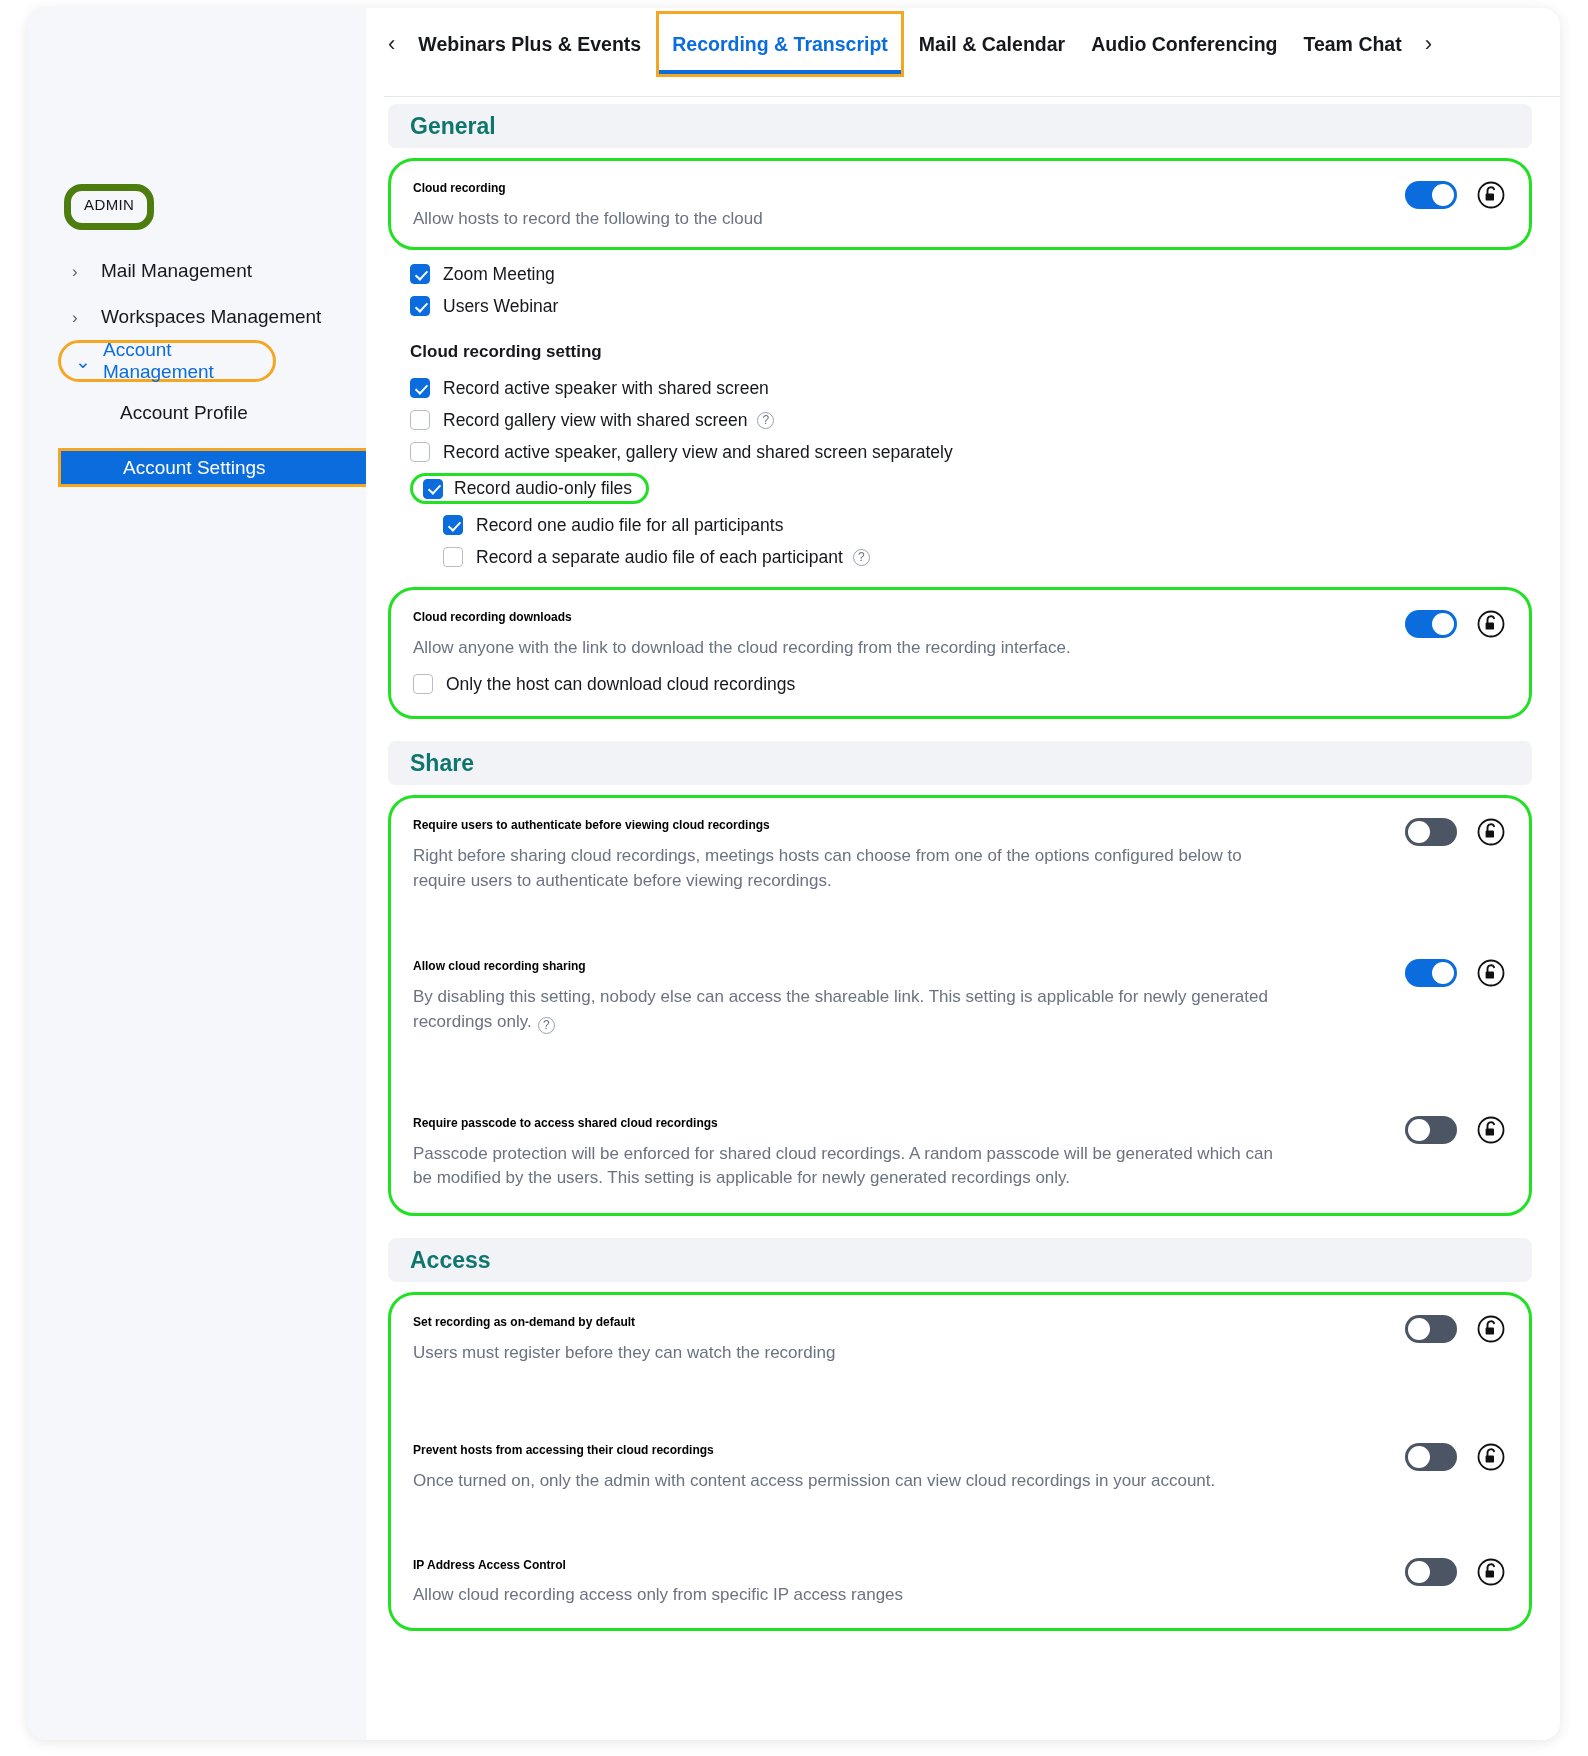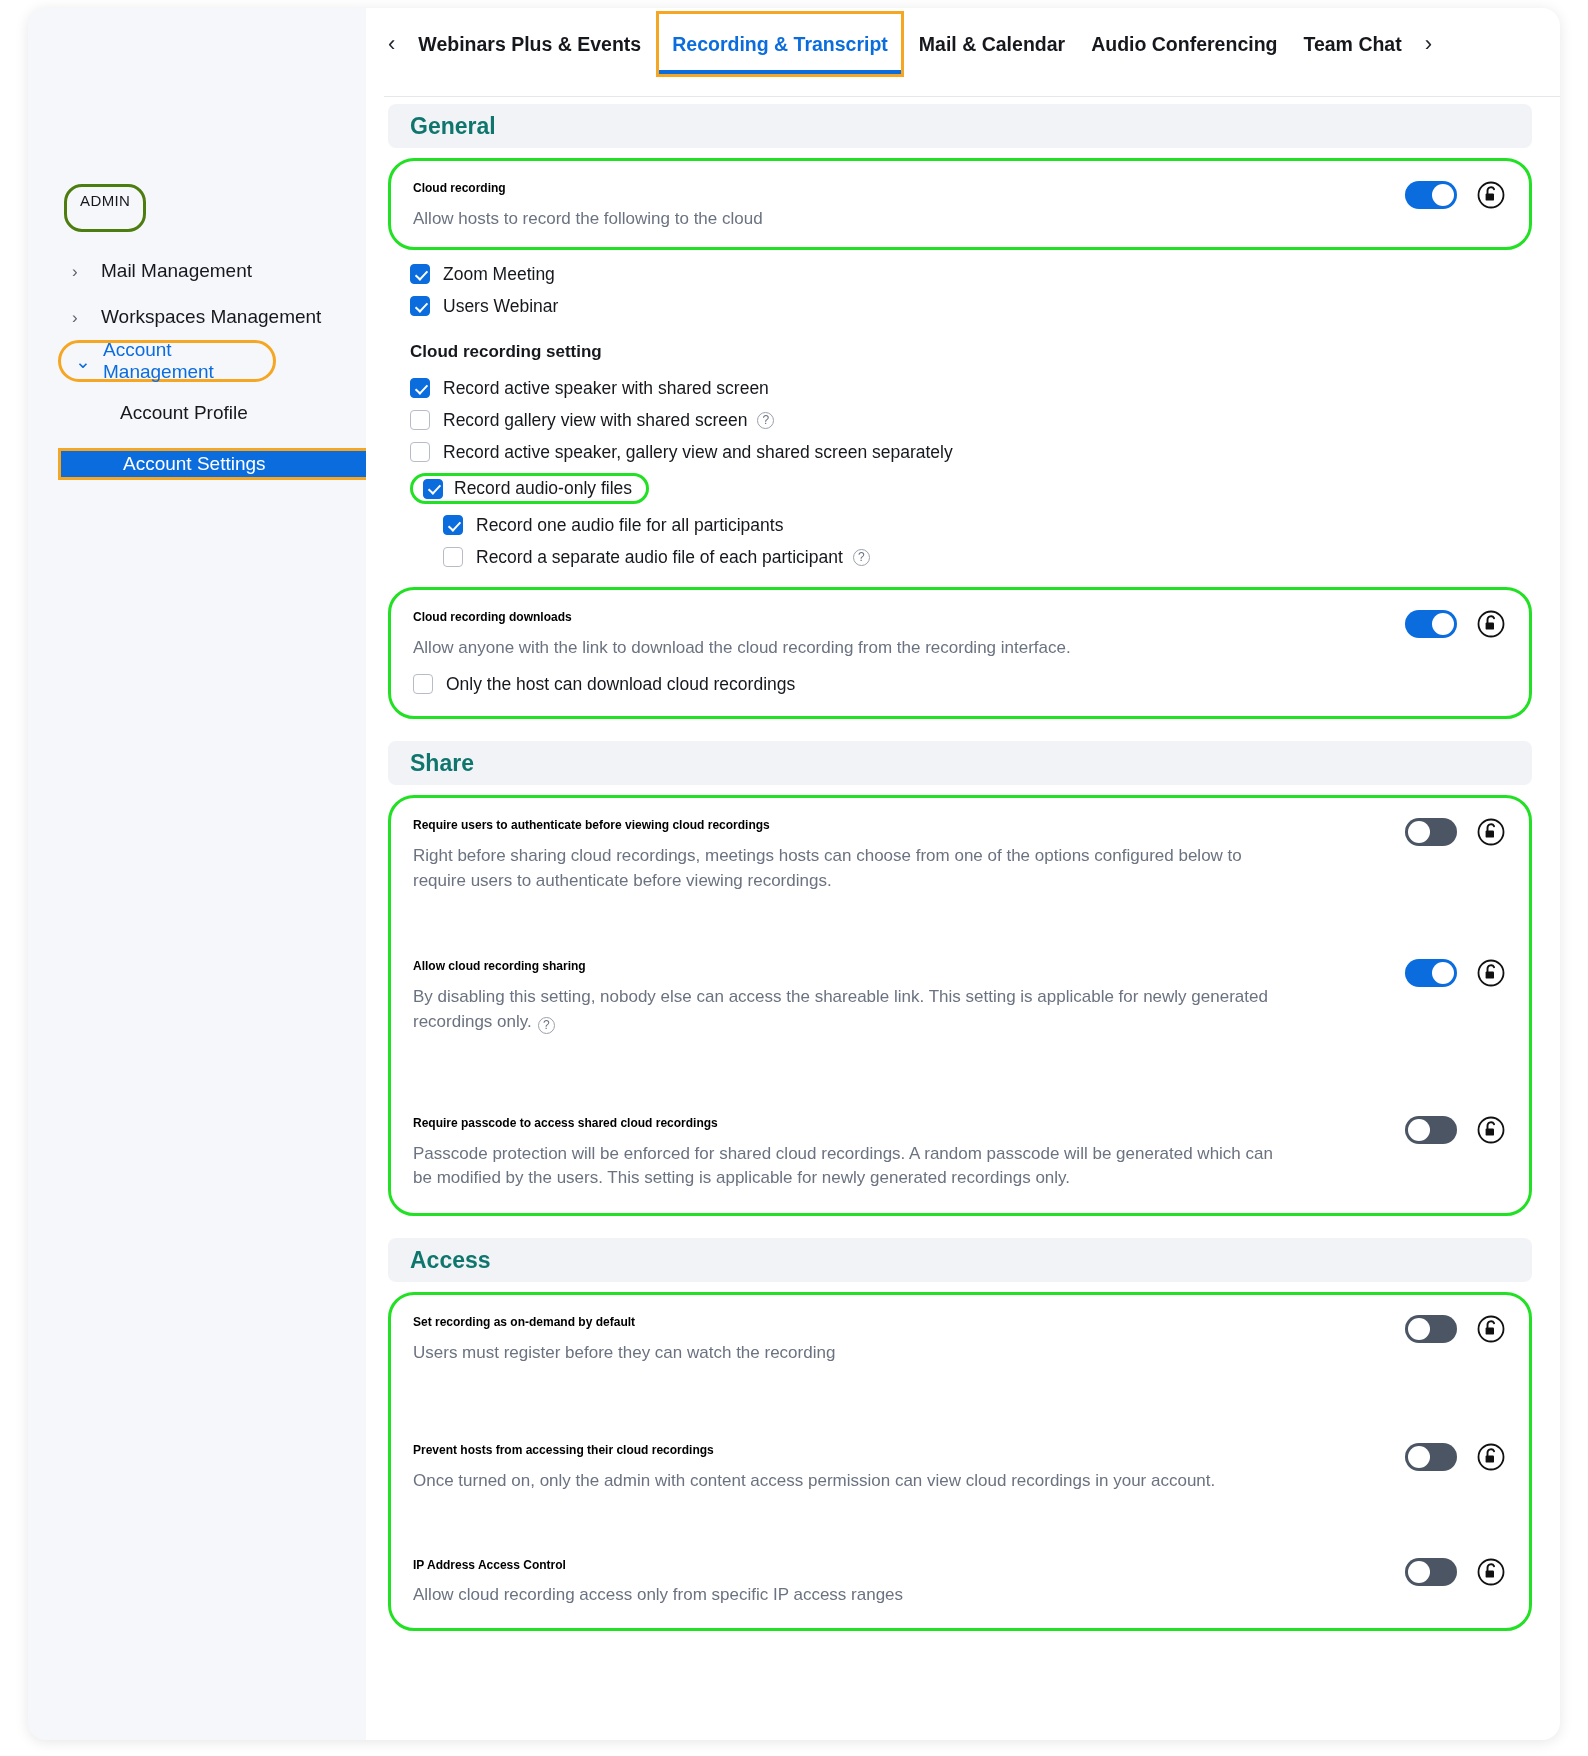--- a/index.html
+++ b/index.html
@@ -41,22 +41,22 @@
     padding-left: 36px;
     height: 34px;
     margin-bottom: 30px;
   }
   .admin-badge {
     font-size: 15px;
     letter-spacing: 0.4px;
     color: #16181d;
     font-weight: 400;
     display: inline-block;
-    padding: 6px 13px 21px 13px;
-    border: 3px solid #4d7c0f;
+    padding: 6px 13px 11px 13px;
+    border: 7px solid #4d7c0f;
     border-radius: 18px;
     line-height: 1;
   }
 
   .nav-row {
     display: flex;
     align-items: center;
     height: 46px;
     padding-left: 44px;
     font-size: 19px;
@@ -88,21 +88,21 @@
     align-items: center;
     color: #0b6cde;
     font-size: 19px;
     cursor: pointer;
   }
   .nav-accent .chev { color: #0b6cde; width: 16px; flex: 0 0 16px; margin-right: 12px; }
 
   #sidebar-item-account-settings {
     margin: 12px 0 0 30px;
     width: 332px;
-    height: 32px;
+    height: 39px;
     background: #0b6cde;
     border: 3px solid #f5a623;
     display: flex;
     align-items: center;
     padding-left: 62px;
     color: #ffffff;
     font-size: 19px;
     cursor: pointer;
   }
 

